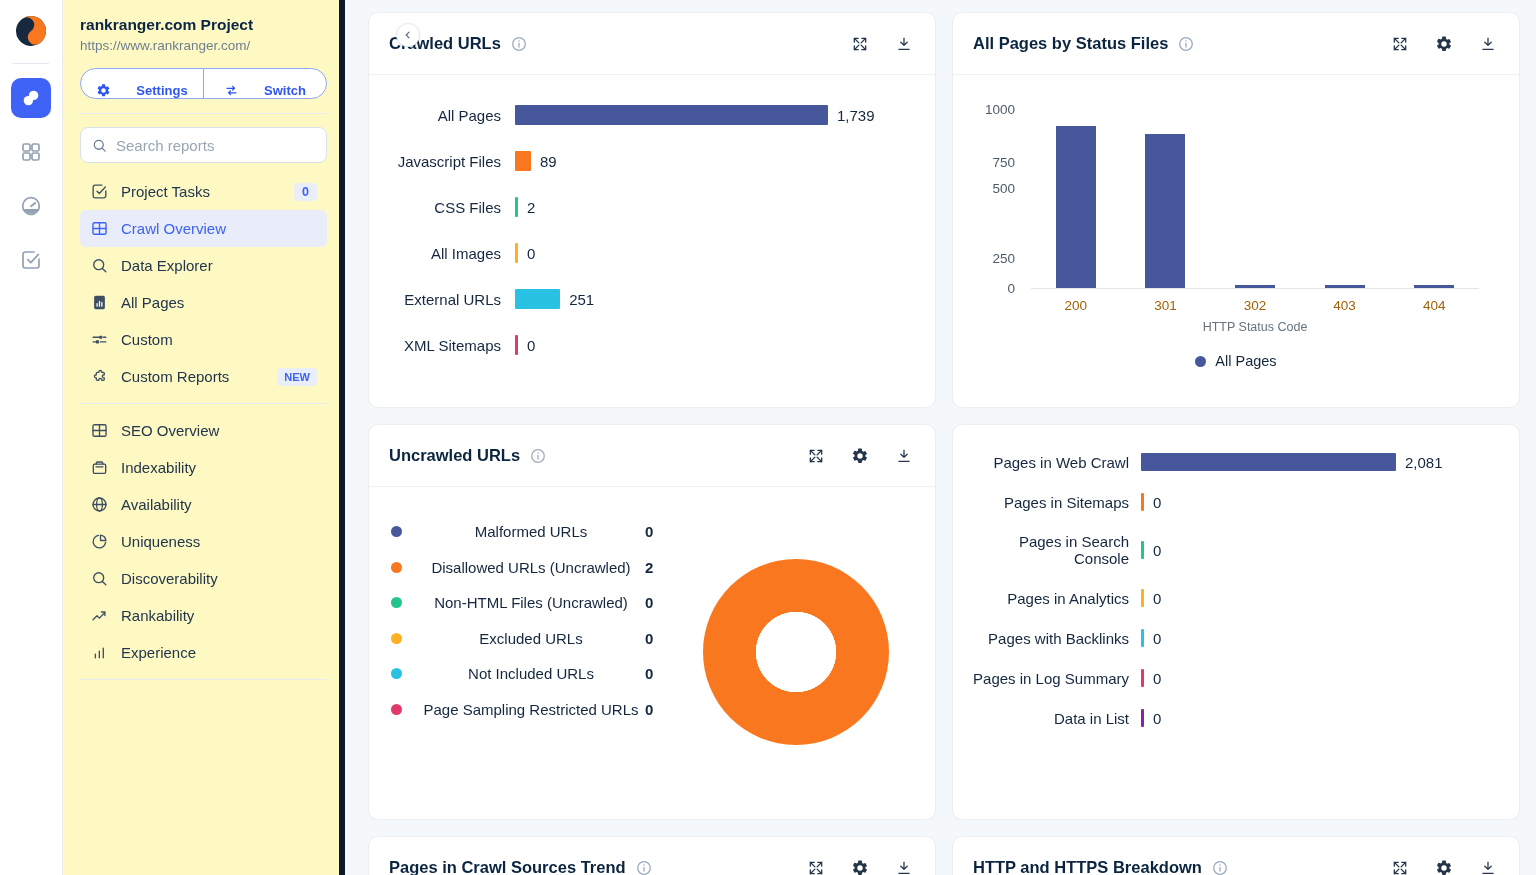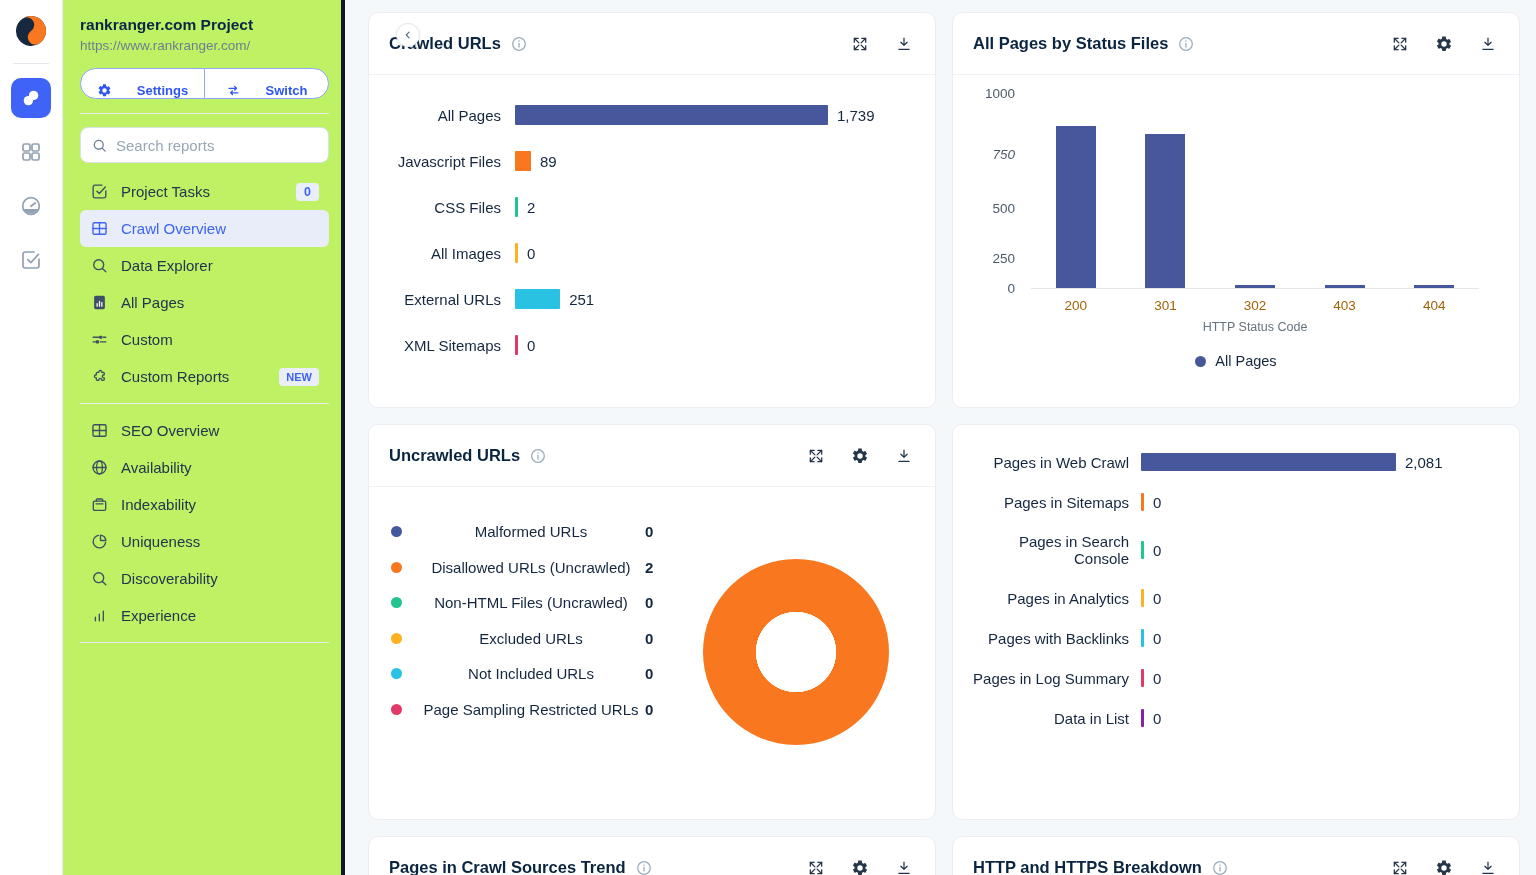--- a/index.html
+++ b/index.html
@@ -9,21 +9,21 @@
 
   
   .rail { width:63px; border-right:1px solid #e9edf2; display:flex; flex-direction:column; align-items:center; padding-top:14px; background:#fff; flex:0 0 63px; }
   .logo { width:34px; height:34px; margin-bottom:15px; cursor:pointer; }
   .rail-divider { width:36px; border-top:1px solid #e4e9ef; margin-bottom:14px; }
   .rail-btn { width:40px; height:40px; border:none; background:transparent; border-radius:10px; display:flex; align-items:center; justify-content:center; color:#93a1b3; margin-bottom:14px; cursor:pointer; }
   .rail-btn.active { background:#3e63f6; color:#fff; }
   .rail-btn .i { width:24px; height:24px; }
 
   
-  .sidebar { width:282px; flex:0 0 282px; border-right:4px solid #0f172a; background:#bef264; padding:16px 12px 16px 17px; position:relative; }
+  .sidebar { width:282px; flex:0 0 282px; border-right:6px solid #0f172a; background:#fef9c3; padding:16px 12px 16px 17px; position:relative; }
   .proj-name { font-size:15.5px; font-weight:700; color:#0b2547; }
   .proj-url { font-size:13.5px; color:#6e7e91; margin-top:4px; }
   .seg { display:flex; border:1px solid #8fa7f7; border-radius:16px; height:31px; margin-top:15px; overflow:hidden; background:#fff; }
   .seg button { flex:1; border:none; background:transparent; color:#2f55f3; font-family:inherit; font-size:13px; font-weight:700; display:flex; align-items:flex-end; justify-content:center; gap:25px; cursor:pointer; }
   .seg button + button { border-left:1px solid #8fa7f7; }
   .seg .i { width:15px; height:15px; }
   .side-divider { border-top:1px solid #e8ebf0; margin-top:14px; }
   .search { margin-top:13px; height:36px; border:1px solid #d9e1e9; border-radius:8px; display:flex; align-items:center; padding:0 10px; gap:8px; background:#fff; }
   .search .i { width:17px; height:17px; color:#6b7c93; flex:0 0 17px; }
   .search input { border:none; outline:none; flex:1; font-family:inherit; font-size:15px; color:#22364e; background:transparent; }
@@ -245,53 +245,62 @@
               <svg viewBox="0 0 24 24" fill="none" stroke="currentColor" stroke-width="1.7" stroke-linecap="round" stroke-linejoin="round">
                 <rect x="3.75" y="4.75" width="16.5" height="14.5" rx="1.6"></rect>
                 <path d="M12 4.75v14.5M3.75 12h16.5"></path>
               </svg>
             </span>
             <span class="lbl">SEO Overview</span>
           </div>
           <div class="nav-item">
             <span class="i">
               <svg viewBox="0 0 24 24" fill="none" stroke="currentColor" stroke-width="1.7" stroke-linecap="round" stroke-linejoin="round">
+                <rect x="4.2" y="7.8" width="15.6" height="11.6" rx="1.6"></rect>
+                <path d="M8 7.8V6.4a1.3 1.3 0 0 1 1.3-1.3h5.4A1.3 1.3 0 0 1 16 6.4v1.4M7.6 11.2h8.8"></path>
+              </svg>
+            </span>
+            <span class="lbl">Indexability</span>
+          </div>
+          <div class="nav-item">
+            <span class="i">
+              <svg viewBox="0 0 24 24" fill="none" stroke="currentColor" stroke-width="1.7" stroke-linecap="round" stroke-linejoin="round">
                 <circle cx="12" cy="12" r="8.2"></circle>
                 <ellipse cx="12" cy="12" rx="3.7" ry="8.2"></ellipse>
                 <path d="M3.8 12h16.4"></path>
               </svg>
             </span>
             <span class="lbl">Availability</span>
           </div>
           <div class="nav-item">
             <span class="i">
               <svg viewBox="0 0 24 24" fill="none" stroke="currentColor" stroke-width="1.7" stroke-linecap="round" stroke-linejoin="round">
-                <rect x="4.2" y="7.8" width="15.6" height="11.6" rx="1.6"></rect>
-                <path d="M8 7.8V6.4a1.3 1.3 0 0 1 1.3-1.3h5.4A1.3 1.3 0 0 1 16 6.4v1.4M7.6 11.2h8.8"></path>
-              </svg>
-            </span>
-            <span class="lbl">Indexability</span>
-          </div>
-          <div class="nav-item">
-            <span class="i">
-              <svg viewBox="0 0 24 24" fill="none" stroke="currentColor" stroke-width="1.7" stroke-linecap="round" stroke-linejoin="round">
                 <path d="M19.7 13.2A7.9 7.9 0 1 1 10.8 4.3"></path>
                 <path d="M13.3 3.9a7.9 7.9 0 0 1 6.8 6.8h-6.8z"></path>
               </svg>
             </span>
             <span class="lbl">Uniqueness</span>
           </div>
           <div class="nav-item">
             <span class="i">
               <svg viewBox="0 0 24 24" fill="none" stroke="currentColor" stroke-width="1.7" stroke-linecap="round" stroke-linejoin="round">
                 <circle cx="11" cy="11" r="6.3"></circle>
                 <path d="M15.7 15.7L20 20"></path>
               </svg>
             </span>
             <span class="lbl">Discoverability</span>
+          </div>
+          <div class="nav-item">
+            <span class="i">
+              <svg viewBox="0 0 24 24" fill="none" stroke="currentColor" stroke-width="1.7" stroke-linecap="round" stroke-linejoin="round">
+                <path d="M3.8 17.3l5-5 3 3 6.8-6.8"></path>
+                <path d="M14.4 7.6h4.4V12"></path>
+              </svg>
+            </span>
+            <span class="lbl">Rankability</span>
           </div>
           <div class="nav-item">
             <span class="i">
               <svg viewBox="0 0 24 24" fill="none" stroke="currentColor" stroke-width="1.7" stroke-linecap="round" stroke-linejoin="round">
                 <path d="M6.8 18.6v-4.4M11.8 18.6v-8.3M16.8 18.6V6.4"></path>
               </svg>
             </span>
             <span class="lbl">Experience</span>
           </div>
         </div>
@@ -375,23 +384,23 @@
             <button><span class="i"><svg viewBox="0 0 24 24">
                   <path fill="currentColor" d="M19.14 12.94c.04-.3.06-.61.06-.94s-.02-.64-.07-.94l2.03-1.58a.49.49 0 0 0 .12-.61l-1.92-3.32a.49.49 0 0 0-.59-.22l-2.39.96c-.5-.38-1.03-.7-1.62-.94l-.36-2.54A.48.48 0 0 0 13.92 2h-3.84c-.24 0-.43.17-.47.41l-.36 2.54c-.59.24-1.13.57-1.62.94l-2.39-.96a.48.48 0 0 0-.59.22L2.73 8.47c-.12.2-.07.47.12.61l2.03 1.58c-.05.3-.09.63-.09.94s.02.64.07.94l-2.03 1.58a.49.49 0 0 0-.12.61l1.92 3.32c.12.22.37.29.59.22l2.39-.96c.5.38 1.03.7 1.62.94l.36 2.54c.05.24.24.41.48.41h3.84c.24 0 .44-.17.47-.41l.36-2.54c.59-.24 1.13-.56 1.62-.94l2.39.96c.22.08.47 0 .59-.22l1.92-3.32a.49.49 0 0 0-.12-.61l-2.01-1.58zM12 15.6a3.6 3.6 0 1 1 0-7.2a3.6 3.6 0 0 1 0 7.2z"></path>
                 </svg></span></button>
             <button><span class="i"><svg viewBox="0 0 24 24" fill="none" stroke="currentColor" stroke-width="1.7" stroke-linecap="round" stroke-linejoin="round">
                   <path d="M12 4.2v9.6m0 0l-4.2-4.2M12 13.8l4.2-4.2M5.2 19.3h13.6"></path>
                 </svg></span></button>
           </div>
       </div>
       <div>
         <div class="col-area" id="col-area">
-            <span class="ytick" style="bottom: 195px;">1000</span>
-            <span class="ytick" style="bottom: 134px; font-style: italic;">750</span>
-            <span class="ytick" style="bottom: 80px;">500</span>
+            <span class="ytick" style="bottom: 179px;">1000</span>
+            <span class="ytick" style="bottom: 126px;">750</span>
+            <span class="ytick" style="bottom: 100px;">500</span>
             <span class="ytick" style="bottom: 30px;">250</span>
             <span class="ytick" style="bottom: 0px;">0</span>
             <div class="col-slot">
               <div class="col-bar" style="height: 161.92px; background: rgb(70, 87, 155);"></div>
             </div>
             <div class="col-slot">
               <div class="col-bar" style="height: 153.64px; background: rgb(70, 87, 155);"></div>
             </div>
             <div class="col-slot">
               <div class="col-bar" style="height: 3px; background: rgb(70, 87, 155);"></div>

